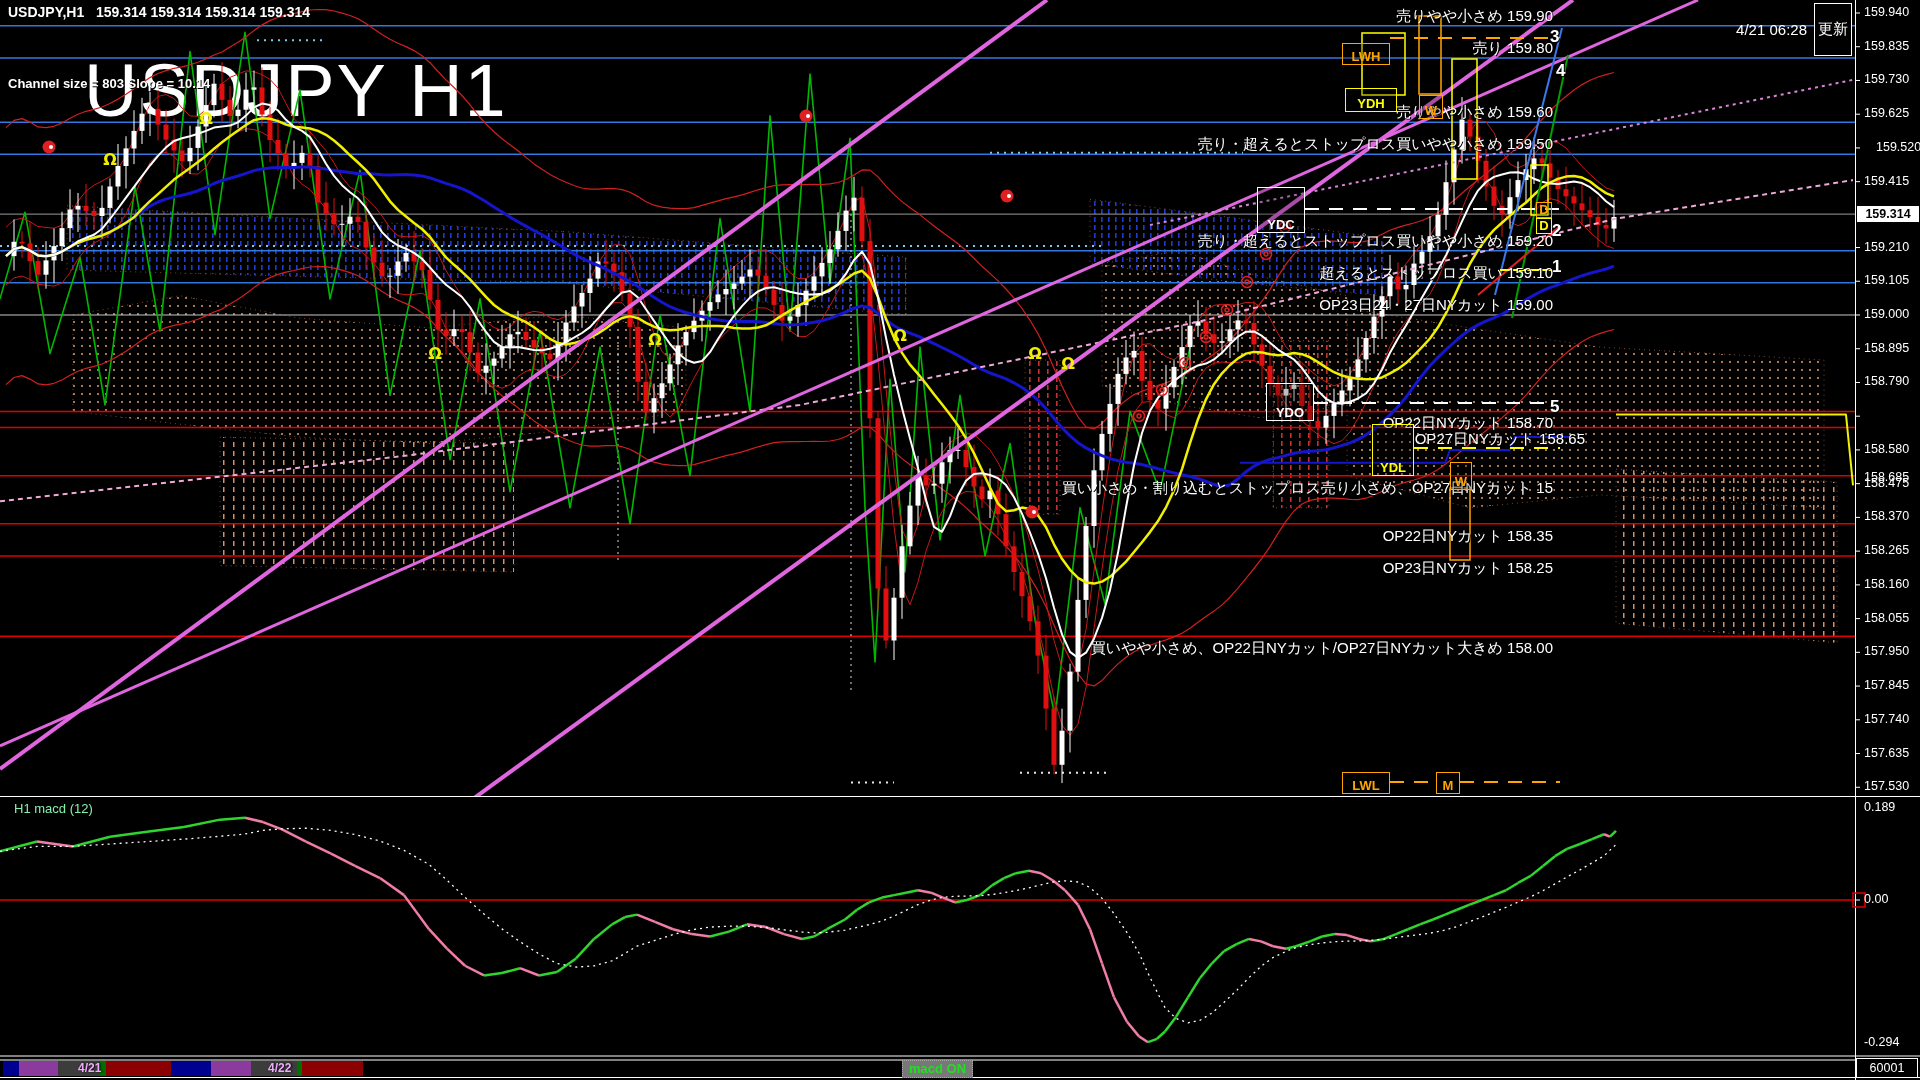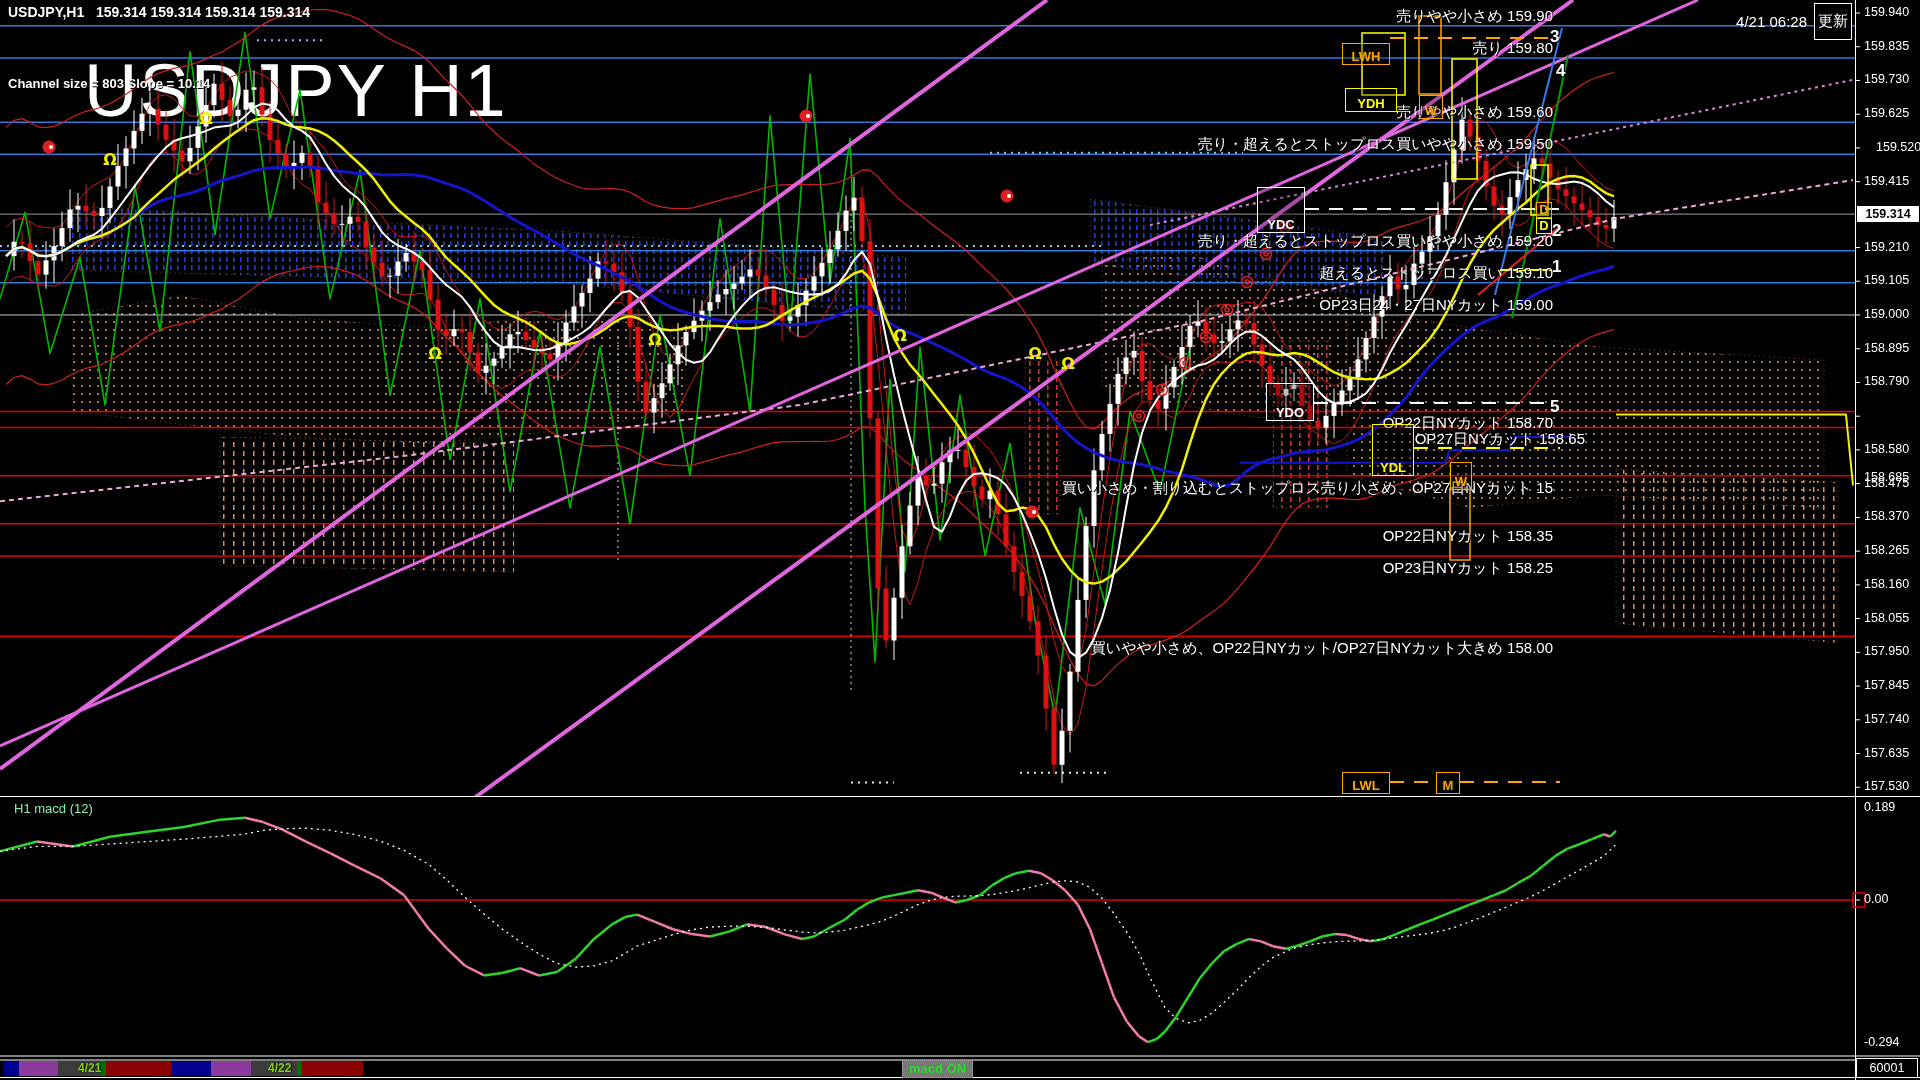--- a/index.html
+++ b/index.html
@@ -6,32 +6,32 @@
   .screen{position:relative;width:1920px;height:1080px;background:#000;overflow:hidden;
           font-family:"Liberation Sans",sans-serif;}
   .abs{position:absolute;}
   .watermark{left:84px;top:48px;font-size:74px;color:#ffffff;letter-spacing:2px;z-index:1;}
   svg.layer{left:0;top:0;z-index:2;}
   .overlay{left:0;top:0;width:1920px;height:804px;z-index:3;pointer-events:none;}
   .overlay *{pointer-events:auto;}
   .symbol-title{left:8px;top:4px;color:#fff;font-size:14px;font-weight:bold;white-space:pre;}
   .channel-info{left:8px;top:76px;color:#fff;font-size:13px;font-weight:bold;text-shadow:1px 1px 0 #000;}
   .update-area{right:68px;top:3px;color:#fff;font-size:15px;display:flex;gap:7px;align-items:center;}
-  .update-btn{border:1px solid #fff;padding:8px 3px;font-size:15px;color:#fff;background:#000;cursor:pointer;}
+  .update-btn{border:1px solid #fff;padding:16px 3px;font-size:15px;color:#fff;background:#000;cursor:pointer;}
   .lvl-label{width:600px;text-align:right;color:#fff;font-size:15px;white-space:nowrap;text-shadow:1px 1px 0 #000;}
   .tick-label{color:#fff;font-size:12.5px;white-space:nowrap;}
   .price-tag{left:1857px;width:62px;height:16px;background:#fff;color:#000;font-size:12.5px;font-weight:bold;
              text-align:center;line-height:16px;}
   .obox{border:1px solid;background:rgba(0,0,0,0.25);font-size:13px;font-weight:bold;
         display:flex;align-items:flex-end;justify-content:center;}
   .nmark{color:#fff;font-size:17px;font-weight:bold;text-shadow:1px 1px 0 #000;}
   .macd-label{left:14px;top:801px;color:#86efac;font-size:13px;}
   .counter-box{left:1856px;top:1058px;width:60px;height:18px;border:1px solid #fff;color:#fff;
                font-size:12.5px;text-align:center;line-height:18px;}
-  .bar-date{color:#84cc16;font-size:12px;font-weight:bold;top:1061px;text-shadow:1px 0 2px #000;}
+  .bar-date{color:#f0abfc;font-size:12px;font-weight:bold;top:1061px;text-shadow:1px 0 2px #000;}
   .macd-on{left:902px;top:1060px;background:#787878;color:#20e020;font-size:13px;font-weight:bold;
            padding:0 6px;height:16px;line-height:16px;border:1px dotted #aaa;cursor:pointer;}
 </style>
 </head>
 <body>
 
 <div class="screen">
   <div class="abs watermark">USDJPY H1</div>
 
   <div class="abs" style="left:0;top:0;">

